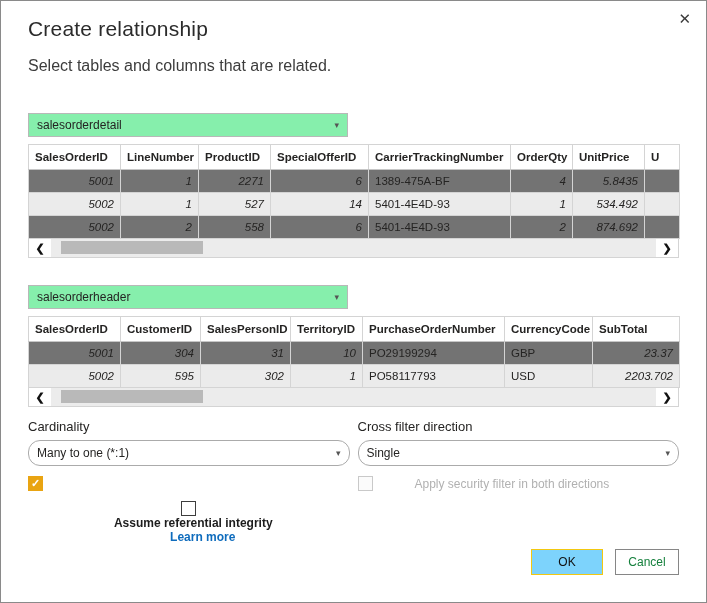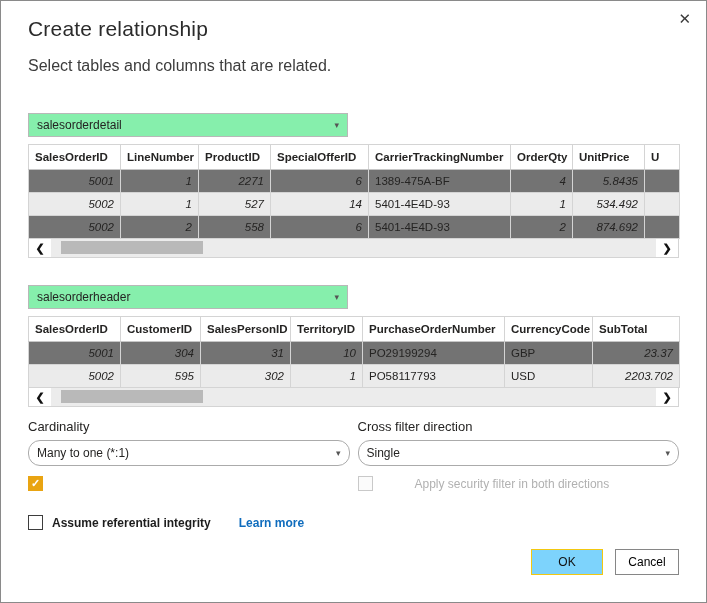--- a/index.html
+++ b/index.html
@@ -27,33 +27,33 @@
   .hscroll .thumb{position:absolute;left:10px;top:2px;height:13px;width:142px;background:#b9b9b9;cursor:grab;}
 
   .opts{display:flex;margin-top:12px;gap:8px;}
   .opts .col{flex:1;}
   .opts .lbl{font-size:13px;color:#252423;}
   .opts .dropdown{margin-top:6px;}
 
   .checks{display:flex;margin-top:10px;gap:8px;font-size:12px;}
   .checks .col{flex:1;}
   .cbrow{display:flex;align-items:center;}
-  .cbrow + .cbrow{margin-top:24px;}
+  .cbrow + .cbrow{margin-top:10px;flex-direction:column;}
   .cb{width:15px;height:15px;box-sizing:border-box;flex:0 0 15px;cursor:pointer;}
   .cb.checked{background:#e9a412;color:#fff;font-size:11px;line-height:15px;text-align:center;font-weight:bold;}
   .cb.unchecked{background:#fff;border:1px solid #3d3d3d;}
   .cb.disabled{background:#fbfbfb;border:1px solid #c9c9c9;cursor:default;}
   .cb-label{margin-left:9px;font-weight:600;color:#1d1d1d;}
   .cbrow.dis .cb-label{color:#b1b1b1;font-weight:400;margin-left:42px;}
   .link{color:#0f6cbd;margin-left:28px;font-weight:600;cursor:pointer;}
 
   .footer{position:absolute;right:27px;bottom:27px;display:flex;gap:12px;}
   .btn{height:26px;font-size:12px;font-family:inherit;cursor:pointer;}
   .btn.ok{width:72px;background:#7dd3fc;border:1px solid #f2c811;color:#111;}
-  .btn.cancel{width:64px;background:#fff;border:1px solid #868686;color:#000000;}
+  .btn.cancel{width:64px;background:#fff;border:1px solid #868686;color:#15803d;}
 </style>
 </head>
 <body>
 
 <div class="dialog">
 
   <div class="close">✕</div>
 
   <h1 class="title">Create relationship</h1>
   <p class="subtitle">Select tables and columns that are related.</p>

